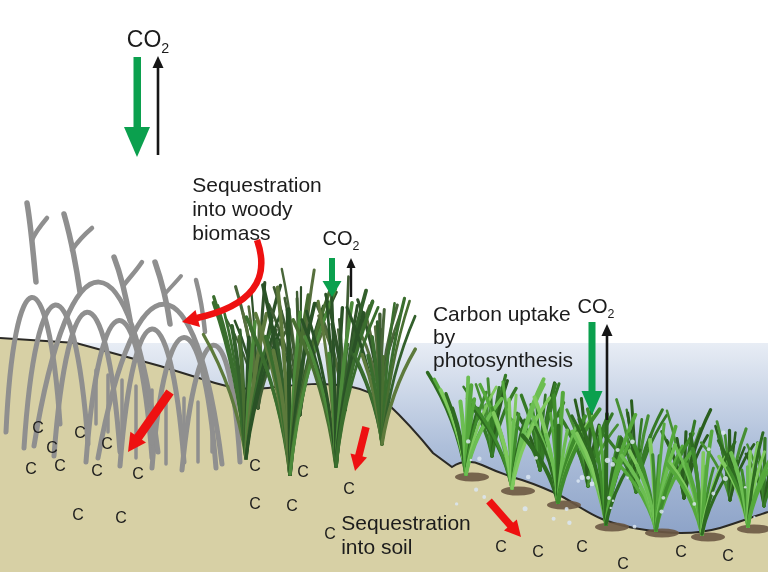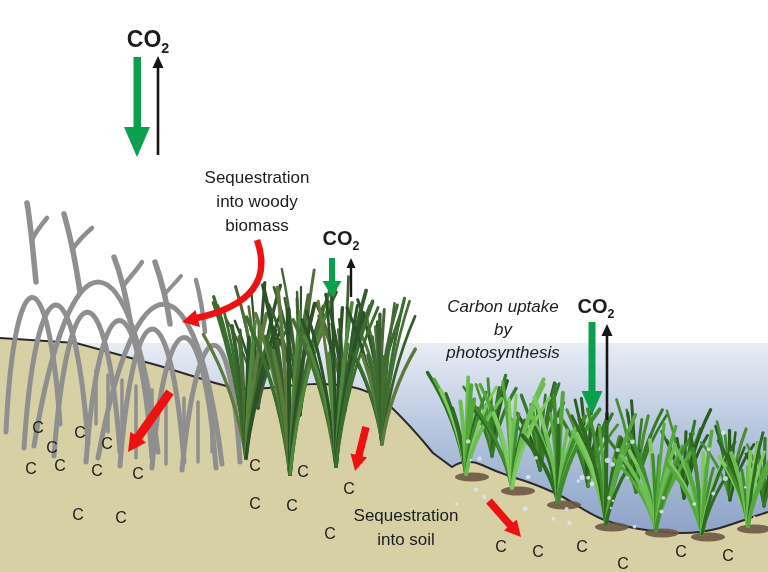--- a/index.html
+++ b/index.html
@@ -1,22 +1,22 @@
 <!DOCTYPE html>
 <html style="--sky: #ffffff; --sand: #d7d0a5; --outline: #2b2a26; --mangrove: #8f8f8f; --arrow-green: #0ba04e; --arrow-red: #ee1111; --arrow-black: #161616; --text: #1c1c1c;"><head>
 <meta charset="utf-8">
 <style>
   html,body{margin:0;padding:0;background:#fff;}
   #stage{position:relative;width:768px;height:572px;overflow:hidden;background:var(--sky,#fff);
          font-family:"Liberation Sans",sans-serif;}
   #scene{position:absolute;left:0;top:0;}
-  .lbl{position:absolute;transform:translateX(-50%);text-align:center;color:var(--text,#1c1c1c);
-       font-size:17px;line-height:23px;white-space:pre-line;}
+  .lbl{position:absolute;transform:translateX(-50%);text-align:left;color:var(--text,#1c1c1c);
+       font-size:21px;line-height:23px;white-space:pre-line;margin-top:7px;}
   .lbl.tight{line-height:24px;}
-  .co2{position:absolute;transform:translateX(-50%);color:var(--text,#1c1c1c);font-weight:700;}
+  .co2{position:absolute;transform:translateX(-50%);color:var(--text,#1c1c1c);font-weight:400;}
   .co2 sub{font-size:0.62em;}
   #co2-top{font-size:23px;}
   #co2-marsh,#co2-seagrass{font-size:20px;}
   .fill-green{fill:var(--arrow-green,#0ba04e);}
   .fill-red{fill:var(--arrow-red,#ee1111);}
   .stroke-red{stroke:var(--arrow-red,#ee1111);}
   .stroke-black{stroke:var(--arrow-black,#161616);}
   .fill-black{fill:var(--arrow-black,#161616);}
   .mangrove{stroke:var(--mangrove,#8f8f8f);fill:none;}
   .sand-fill{fill:var(--sand,#d7d0a5);}
@@ -490,18 +490,18 @@
   <div class="co2" id="co2-marsh" style="left:341px;top:227px;">
     <span>CO</span><sub>2</sub>
   </div>
   <div class="co2" id="co2-seagrass" style="left:596px;top:295px;">
     <span>CO</span><sub>2</sub>
   </div>
 
   <div class="lbl tight" style="left:257px;top:166px;">Sequestration
 into woody
 biomass</div>
-  <div class="lbl" style="left:503px;top:295px;font-style:italic;">Carbon uptake
+  <div class="lbl" style="left:503px;top:295px;">Carbon uptake
 by
 photosynthesis</div>
   <div class="lbl tight" style="left:406px;top:504px;">Sequestration
 into soil</div>
 </div>
 
 </body></html>

